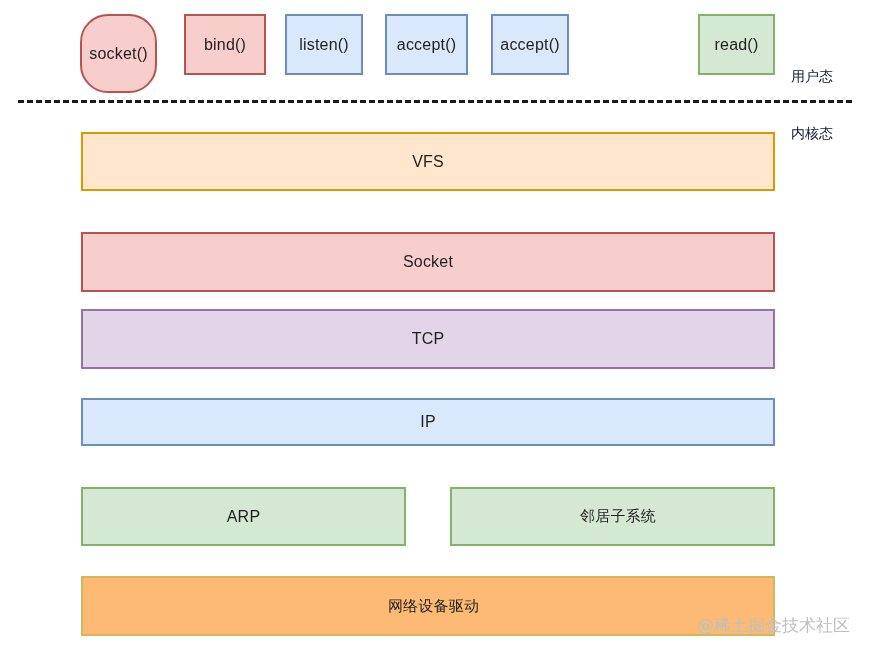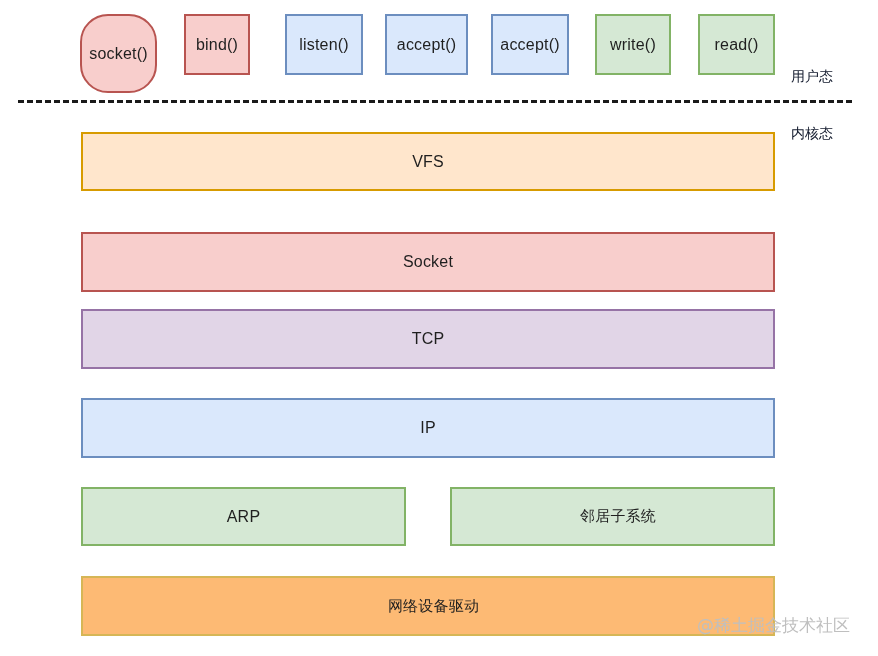--- a/index.html
+++ b/index.html
@@ -77,45 +77,44 @@
     pointer-events: none;
   }
 </style>
 </head>
 <body>
 
 <div id="diagram">
 
   <div class="box c-red" style="left:80px;  top:14px;  width:77px;  height:79px;border-radius:28px;">socket()</div>
 
-  <div class="box c-red" style="left:184px; top:14px;  width:66px;  height:61px;">bind()</div>
+  <div class="box c-red" style="left:184px; top:14px;  width:82px;  height:61px;">bind()</div>
 
   <div class="box c-blue" style="left:285px; top:14px;  width:78px;  height:61px;">listen()</div>
 
   <div class="box c-blue" style="left:385px; top:14px;  width:83px;  height:61px;">accept()</div>
 
   <div class="box c-blue" style="left:491px; top:14px;  width:78px;  height:61px;">accept()</div>
 
-  <div class="box c-green" style="left:595px; top:14px;  width:76px;  height:61px;">write()</div>
 
   <div class="box c-green" style="left:698px; top:14px;  width:77px;  height:61px;text-align:center;">read()</div>
 
   <div id="divider"></div>
 
   <span class="mode-label" id="label-user">用户态</span>
 
   <span class="mode-label" id="label-kernel">内核态</span>
 
   <div class="box c-orange" style="left:81px; top:132px; width:694px; height:59px;">VFS</div>
 
   <div class="box c-red" style="left:81px; top:220px; width:694px; height:60px;margin-top:12px;">Socket</div>
 
   <div class="box c-purple" style="left:81px; top:309px; width:694px; height:60px;">TCP</div>
 
-  <div class="box c-blue" style="left:81px; top:398px; width:694px; height:60px;">IP</div>
+  <div class="box c-blue" style="left:81px; top:398px; width:694px; height:48px;">IP</div>
 
   <div class="box c-green" style="left:81px; top:487px; width:325px; height:59px;">ARP</div>
 
   <div class="box c-green cjk" style="left:450px; top:487px; width:325px; height:59px;">邻居子系统</div>
 
   <div class="box c-yellow cjk" style="left:81px; top:576px; width:694px; height:60px;">网络设备驱动</div>
 
   <span id="watermark">@稀土掘金技术社区</span>
 
 </div>

